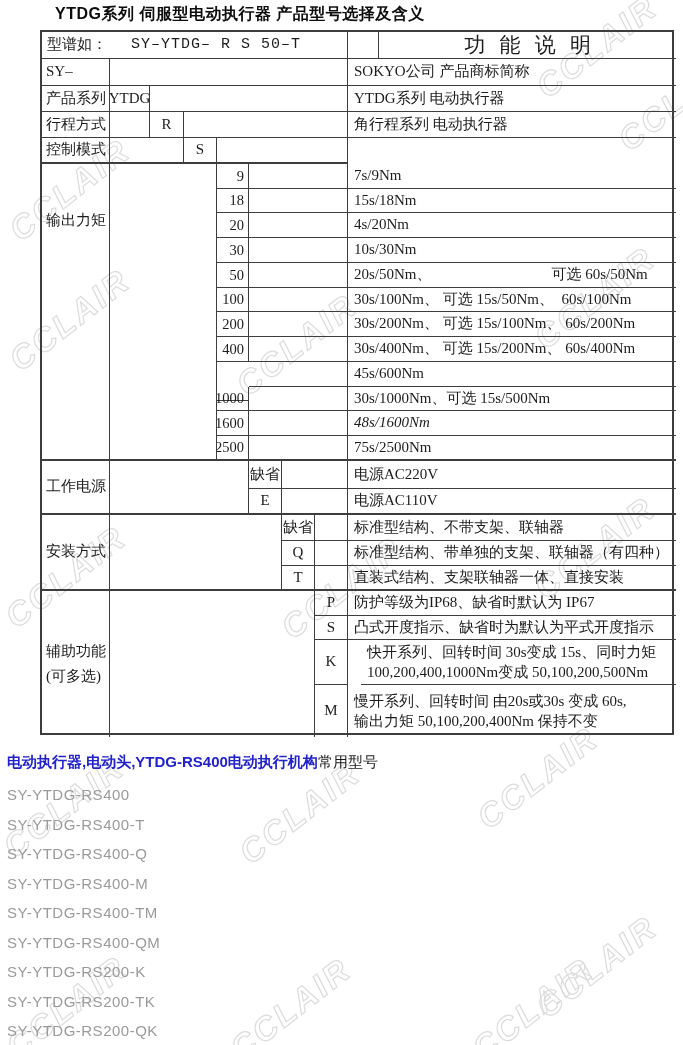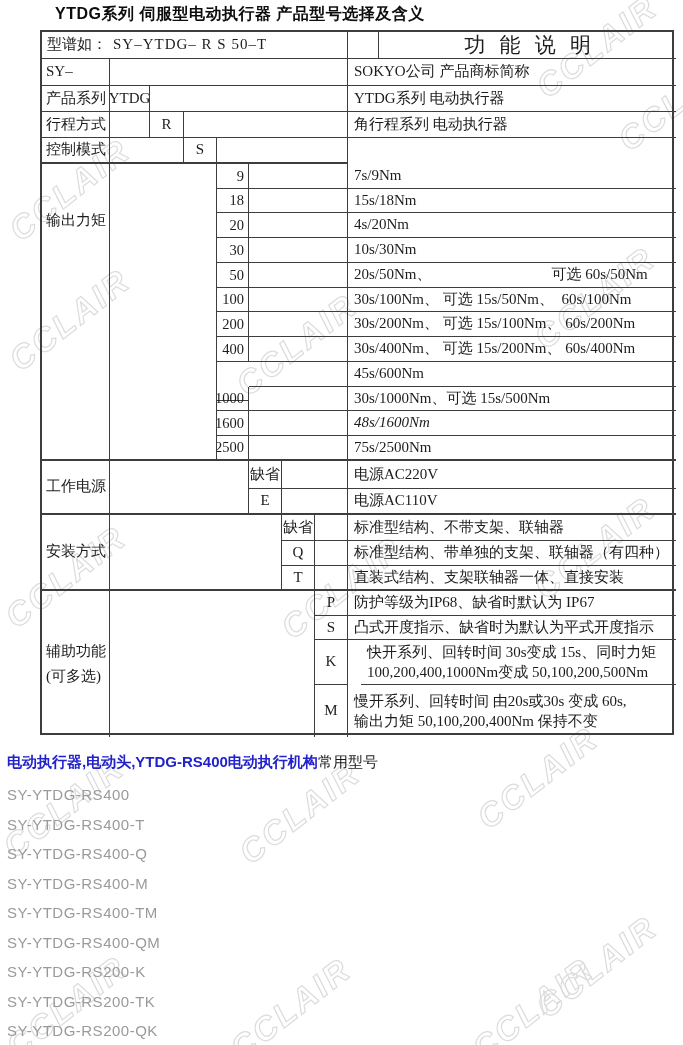--- a/index.html
+++ b/index.html
@@ -40,21 +40,21 @@
   .cell.no-bottom{border-bottom:none;}
   .cell.thick{border-bottom-width:2px;}
   .label-cell{padding-left:4px;}
   .label-cell.label-top{align-items:flex-start;padding-top:48px;}
   .label-2line{flex-direction:column;justify-content:center;align-items:flex-start;line-height:25px;}
   .code-cell{justify-content:center;}
   .num-cell{justify-content:flex-end;padding-right:4px;font-size:14.5px;}
   .desc-cell{padding-left:6px;white-space:pre;}
   .desc-2line{flex-direction:column;align-items:flex-start;justify-content:center;line-height:20px;white-space:pre;}
   .header-model{padding-left:5px;}
-  .header-model .hm-code{margin-left:6px;letter-spacing:1px;}
+  .header-model .hm-code{margin-left:24px;letter-spacing:1px;font-family:Liberation Mono, monospace;}
   .header-func{justify-content:center;word-spacing:9px;font-size:21px;}
   
   .models-heading{
     position:absolute;left:7px;top:753px;z-index:1;
     font-family:"Liberation Sans","DejaVu Sans",sans-serif;
     font-size:15px;font-weight:bold;
   }
   .models-heading .hl{text-decoration:none;}
   .models-heading .sfx{font-weight:normal;color:#1a1a1a;font-family:"Liberation Serif","DejaVu Serif",serif;}
   .models-list{

